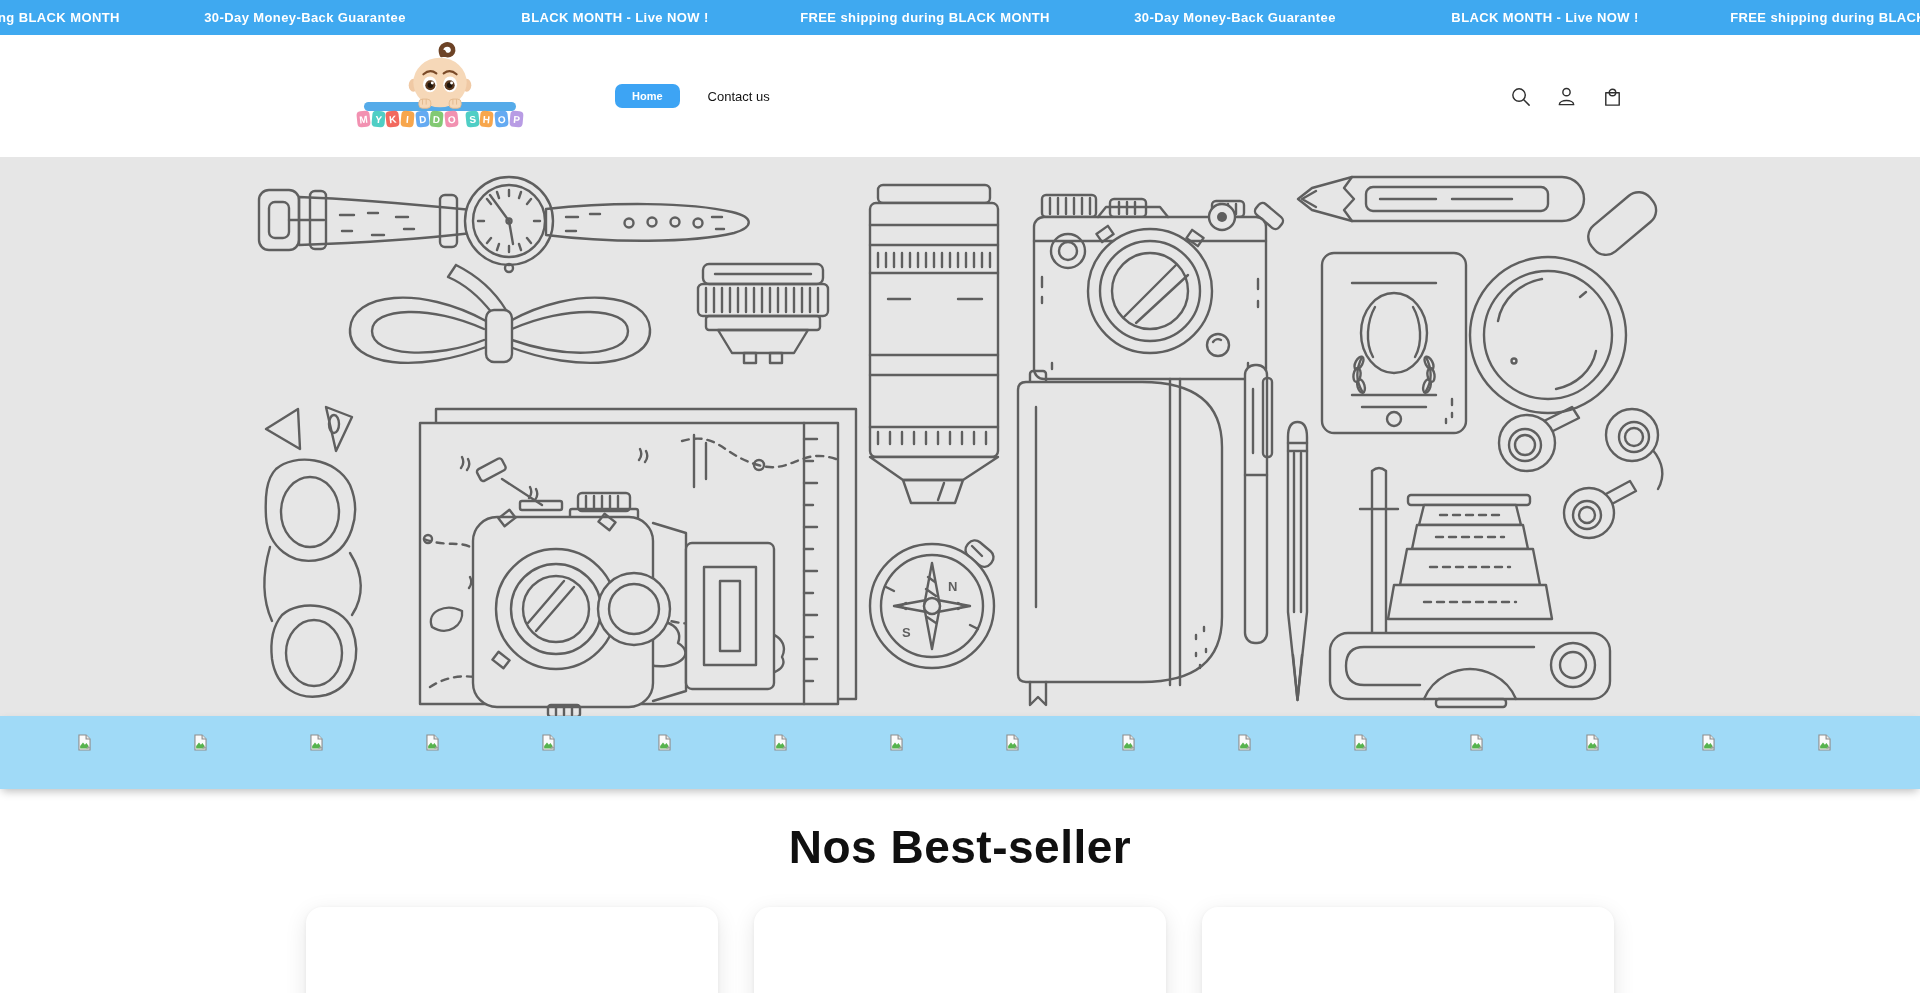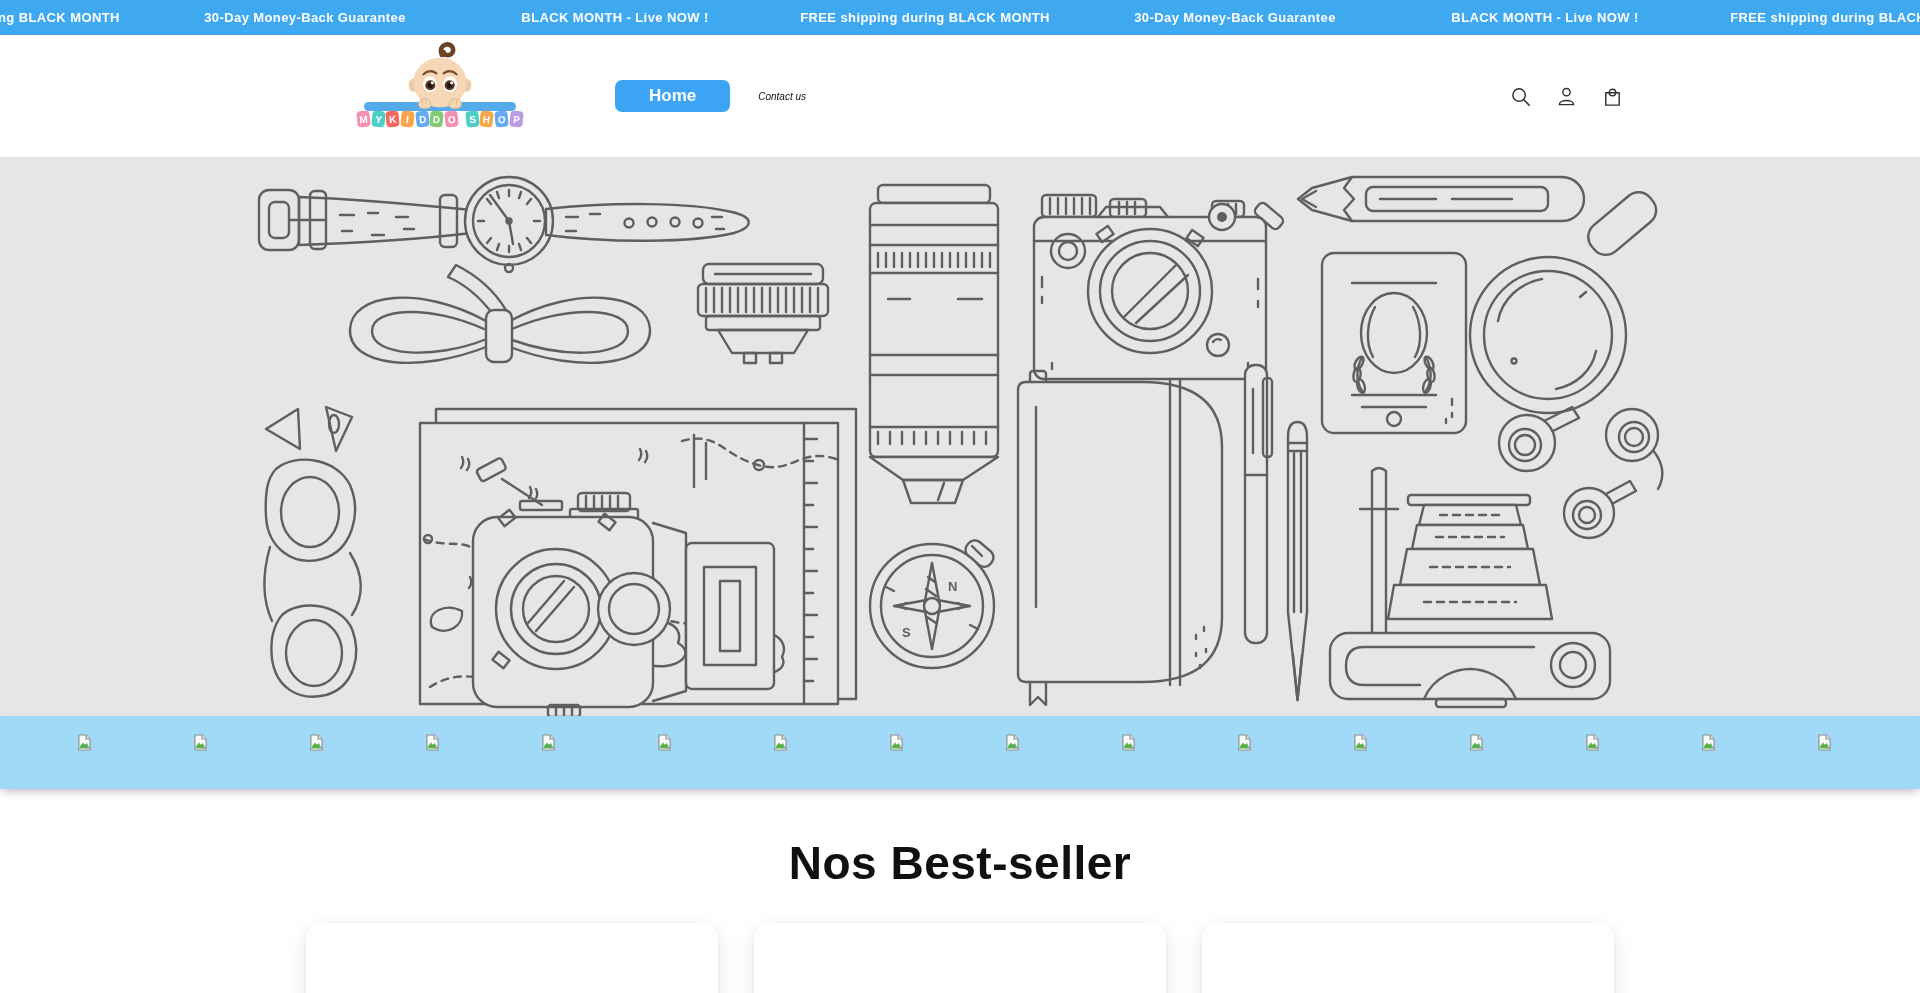--- a/index.html
+++ b/index.html
@@ -14,41 +14,41 @@
   .logo{position:absolute;left:357px;top:50%;transform:translateY(-50%);width:166px;height:106px;display:block;cursor:pointer;}
   .baby{position:absolute;left:50%;top:-2px;transform:translateX(-50%);width:92px;height:72px;}
   .lbar{position:absolute;top:59px;left:7px;width:152px;height:9px;border-radius:5px;background:#55abe9;}
   .blocks{position:absolute;top:66px;left:0;right:0;display:flex;justify-content:center;align-items:center;gap:1.5px;height:20px;}
   .blocks .blk{width:14px;height:16px;border-radius:4px;color:#fff;font-size:10px;font-weight:700;
     display:flex;align-items:center;justify-content:center;}
   .blocks .blk:nth-child(odd){transform:rotate(-6deg);}
   .blocks .blk:nth-child(even){transform:rotate(5deg);}
   .blocks .sp{width:5px;}
   nav{position:absolute;left:615px;top:50%;transform:translateY(-50%);display:flex;align-items:center;gap:28px;}
-  .pill{color:#fff;font-weight:700;font-size:17px;padding:6px 34px;border-radius:7px;cursor:pointer;background:#3da4f4;}
-  .navlink{color:#121212;font-size:10px;cursor:pointer;font-style:italic;}
+  .pill{color:#fff;font-weight:700;font-size:11px;padding:6px 17px;border-radius:7px;cursor:pointer;background:#3da4f4;}
+  .navlink{color:#121212;font-size:13px;cursor:pointer;}
   .hicons{position:absolute;right:290px;top:50%;transform:translateY(-50%);display:flex;gap:10px;}
   .hicons button{width:36px;height:36px;background:none;border:none;padding:0;display:flex;
     align-items:center;justify-content:center;cursor:pointer;}
   .hicons svg{stroke:#2f2f2f;stroke-width:1.5;fill:none;stroke-linecap:round;stroke-linejoin:round;}
   
   .hero{height:559px;background:#e6e6e6;overflow:hidden;}
   .lineart{display:block;}
   .lineart *{stroke:#5f5f5f;stroke-width:2.4;fill:none;stroke-linecap:round;stroke-linejoin:round;}
   .lineart .fillbg{fill:#e6e6e6;}
   .lineart .inkfill{fill:#5f5f5f;stroke:none;}
   .lineart .dash{stroke-dasharray:7 6;}
   .lineart text{fill:#5f5f5f;stroke:none;font:700 13px "Liberation Sans",sans-serif;}
   
   .strip{height:73px;box-shadow:0 4px 9px -2px rgba(0,0,0,.28);position:relative;background:#a0daf7;}
   .strip-track{display:flex;padding:17px 0 0 75px;gap:97px;}
   .broken{width:19px;height:19px;flex:0 0 19px;}
   
   .best{text-align:center;background:#fff;}
-  .best h2{margin:16px;padding-top:31px;font-size:46px;font-weight:700;color:#101010;letter-spacing:.5px;}
+  .best h2{margin:0;padding-top:31px;font-size:46px;font-weight:700;color:#101010;letter-spacing:.5px;}
   .best p{margin:16px 0 0 0;font-size:18px;color:#383838;letter-spacing:.4px;}
   .cards{display:flex;justify-content:center;gap:36px;margin-top:33px;}
   .card{width:412px;height:220px;background:#fff;border-radius:16px;cursor:pointer;
     box-shadow:0 6px 22px rgba(0,0,0,.10),0 1px 4px rgba(0,0,0,.05);}
 </style>
 </head>
 <body>
 
 <div class="announce" style="background-color: rgb(63, 169, 240);">
   <div class="marquee">

